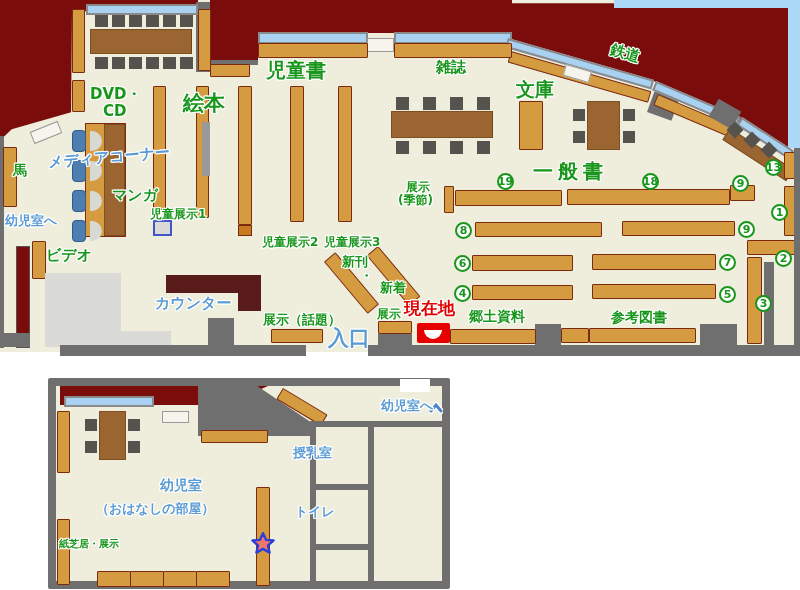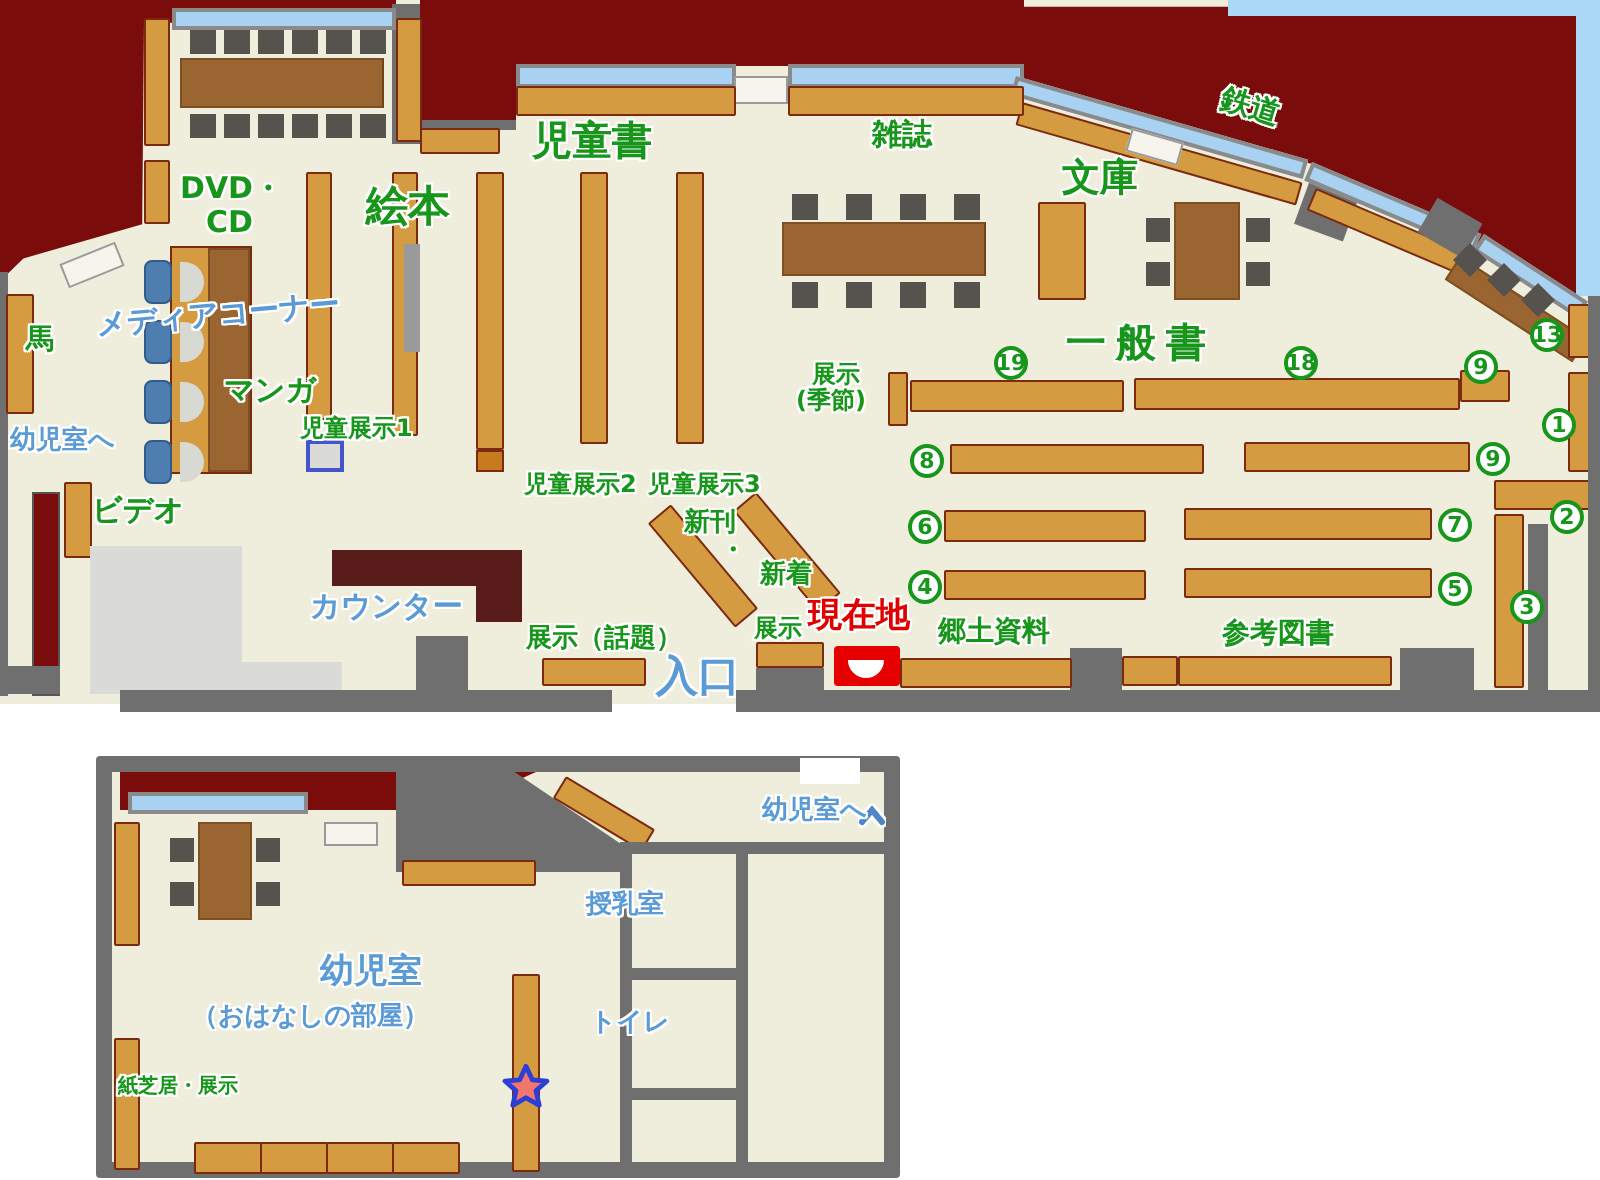--- a/index.html
+++ b/index.html
@@ -181,21 +181,21 @@
     <span class="num" style="left:719px;top:254px;">7</span>
     <span class="num" style="left:455px;top:222px;">8</span>
     <span class="num" style="left:738px;top:221px;">9</span>
     <span class="num" style="left:497px;top:173px;">19</span>
     <span class="num" style="left:642px;top:173px;">18</span>
     <span class="num" style="left:732px;top:175px;">9</span>
     <span class="num" style="left:765px;top:159px;">13</span>
 
     <span class="lbl g" style="left:266px;top:60px;font-size:20px;">児童書</span>
     <span class="lbl g" style="left:436px;top:60px;font-size:15px;">雑誌</span>
-    <span class="lbl g" style="left:531px;top:80px;font-size:19px;">文庫</span>
+    <span class="lbl g" style="left:516px;top:80px;font-size:19px;">文庫</span>
     <span class="lbl g" style="left:610px;top:46px;font-size:15px;transform:rotate(17deg);">鉄道</span>
     <span class="lbl g" style="left:533px;top:161px;font-size:20px;letter-spacing:5px;">一般書</span>
     <span class="lbl g" style="left:183px;top:92px;font-size:21px;">絵本</span>
     <span class="lbl g" style="left:90px;top:87px;font-size:15px;">DVD・</span>
     <span class="lbl g" style="left:103px;top:104px;font-size:15px;">CD</span>
     <span class="lbl b" style="left:48px;top:150px;font-size:15px;transform:rotate(-5deg);">メディアコーナー</span>
     <span class="lbl g" style="left:112px;top:188px;font-size:15px;">マンガ</span>
     <span class="lbl g" style="left:13px;top:163px;font-size:14px;">馬</span>
     <span class="lbl b" style="left:5px;top:214px;font-size:13px;">幼児室へ</span>
     <span class="lbl g" style="left:46px;top:248px;font-size:15px;">ビデオ</span>
@@ -256,18 +256,18 @@
     <div class="abs" style="left:429px;top:399px;width:14px;height:12px;">
       <svg width="14" height="12" viewBox="0 0 14 12">
         <polyline points="2,9 7,3 12,9" fill="none" stroke="#ffffff" stroke-width="6" stroke-linecap="round"></polyline>
         <polyline points="2,9 7,3 12,9" fill="none" stroke="#4C86C6" stroke-width="3" stroke-linecap="round"></polyline>
       </svg>
     </div>
 
     <span class="lbl b" style="left:381px;top:399px;font-size:13px;">幼児室へ</span>
     <span class="lbl b" style="left:293px;top:446px;font-size:13px;">授乳室</span>
     <span class="lbl b" style="left:295px;top:505px;font-size:13px;">トイレ</span>
-    <span class="lbl b" style="left:117px;top:478px;font-size:17px;padding-left:43px;">幼児室</span>
+    <span class="lbl b" style="left:117px;top:478px;font-size:14px;padding-left:43px;">幼児室</span>
     <span class="lbl b" style="left:96px;top:502px;font-size:13px;">（おはなしの部屋）</span>
     <span class="lbl g" style="left:59px;top:539px;font-size:10px;">紙芝居・展示</span>
   </div>
 
 </div>
 
 </body></html>

